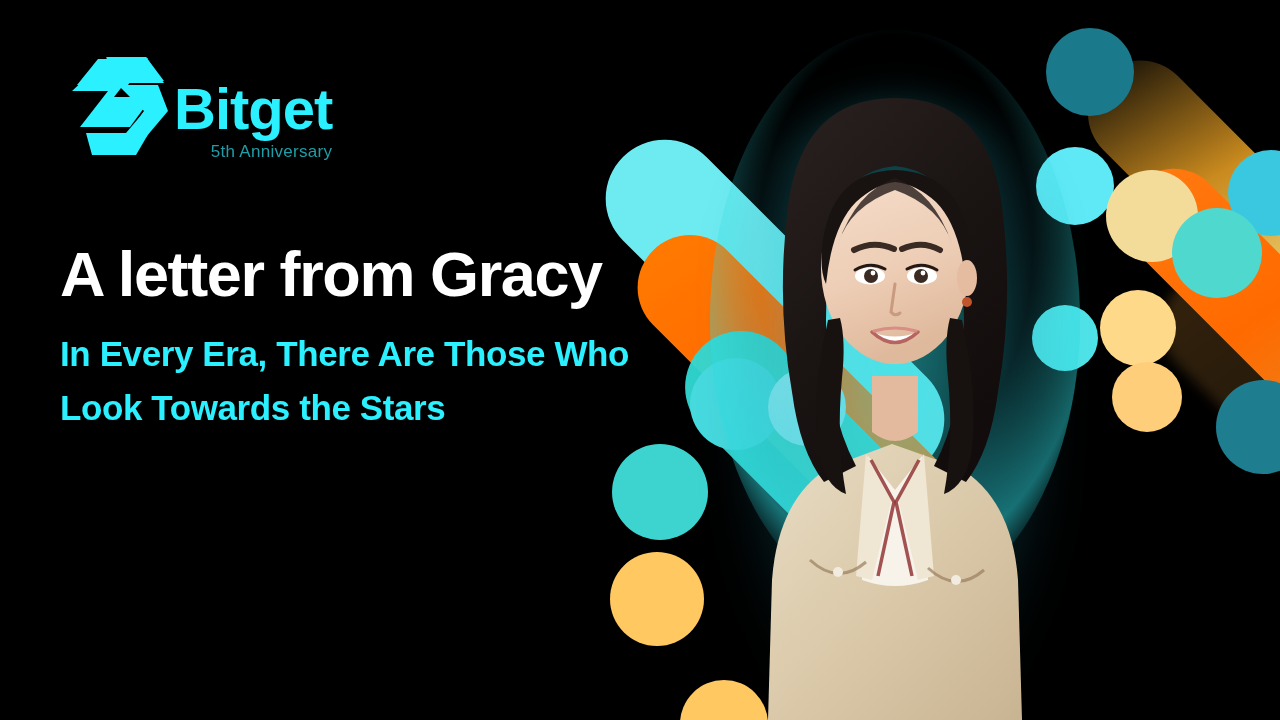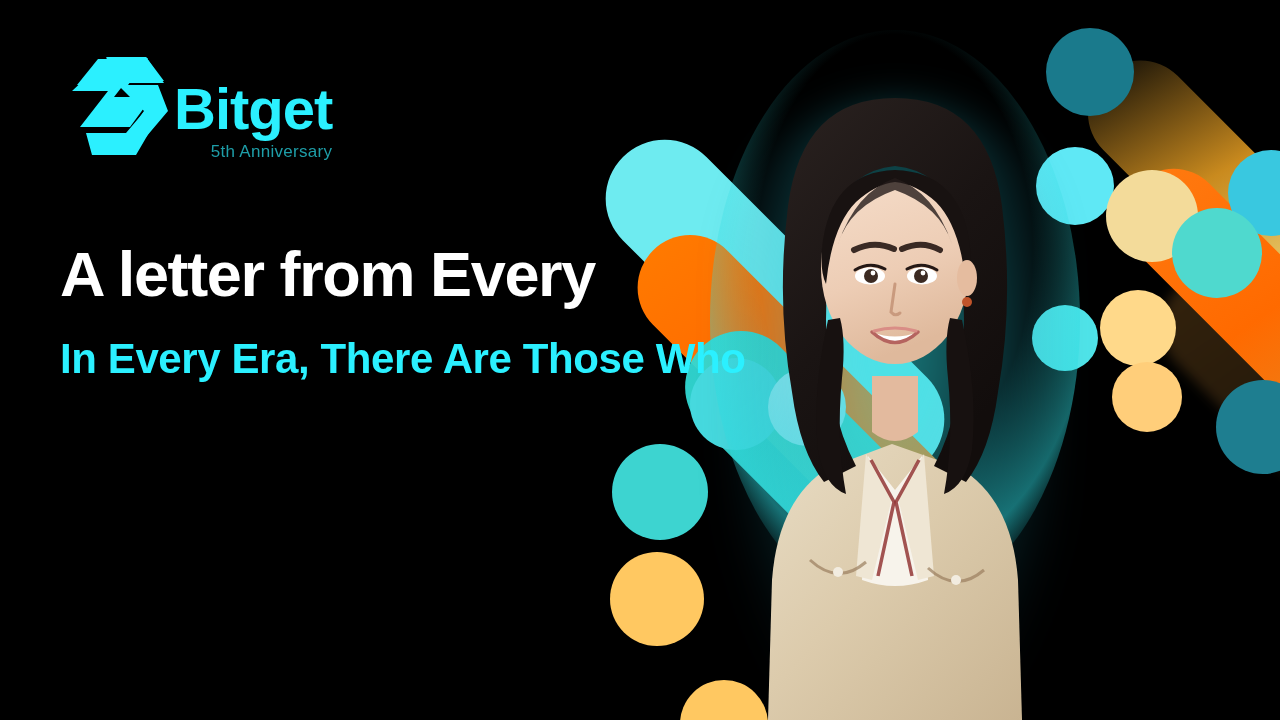--- a/index.html
+++ b/index.html
@@ -182,21 +182,21 @@
     color: #FFFFFF;
     white-space: nowrap;
   }
 
   
   .subtitle {
     position: absolute;
     left: 0;
     top: 327px;
     margin: 0;
-    font-size: 42px;
+    font-size: 35px;
     font-weight: 700;
     letter-spacing: -0.4px;
     line-height: 1.53;
     color: #2BF0FF;
     max-width: 640px;
   }
   .subtitle .sub-line {
     display: block;
     white-space: nowrap;
   }
@@ -382,19 +382,20 @@
 
           <polygon points="58,30 98,30 108,56 86,82 66,82 84,56" fill="#2BF0FF"></polygon>
         </g>
       </svg>
       <div class="logo-text-col">
         <span class="logo-word" style="color: rgb(43, 240, 255);">Bitget</span>
         <span class="logo-sub" style="color: rgb(30, 158, 168); text-align: right;">5th Anniversary</span>
       </div>
     </div>
 
-    <h1 class="headline" style="color: rgb(255, 255, 255);">A letter from Every</h1>
+    <h1 class="headline" style="color: rgb(255, 255, 255);">A letter from Gracy</h1>
 
     <p class="subtitle" style="color: rgb(43, 240, 255);">
       <span class="sub-line">In Every Era, There Are Those Who</span>
+      <span class="sub-line">Look Towards the Stars</span>
     </p>
   </div>
 </div>
 
 </body></html>

